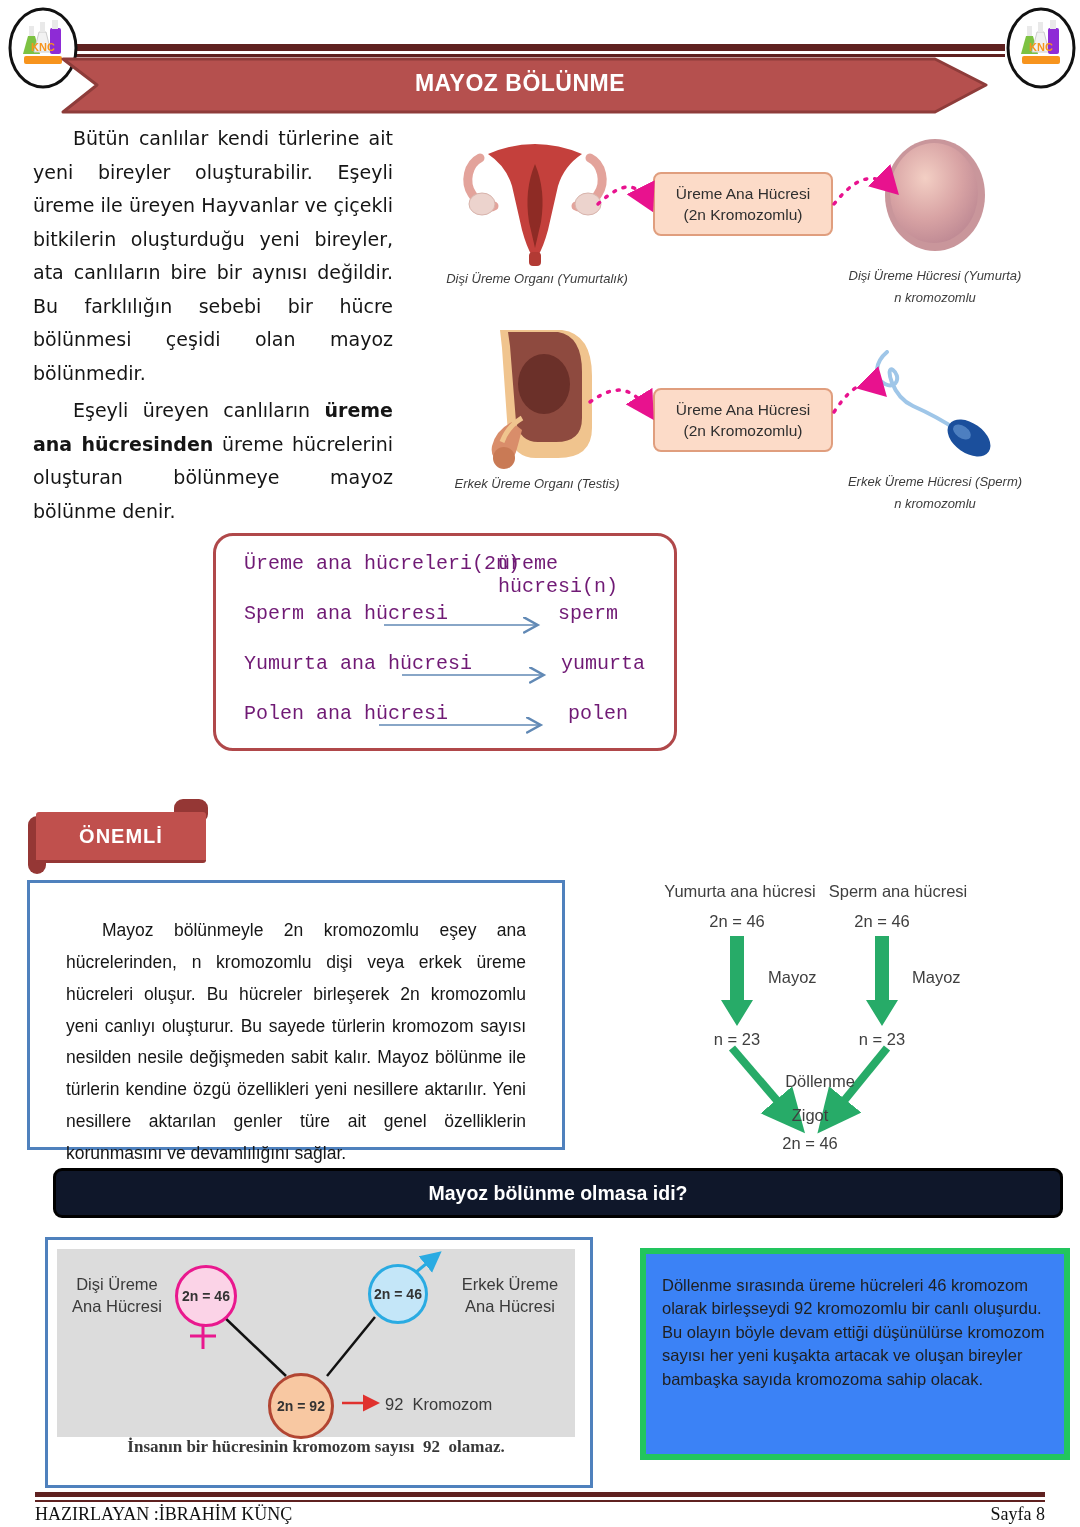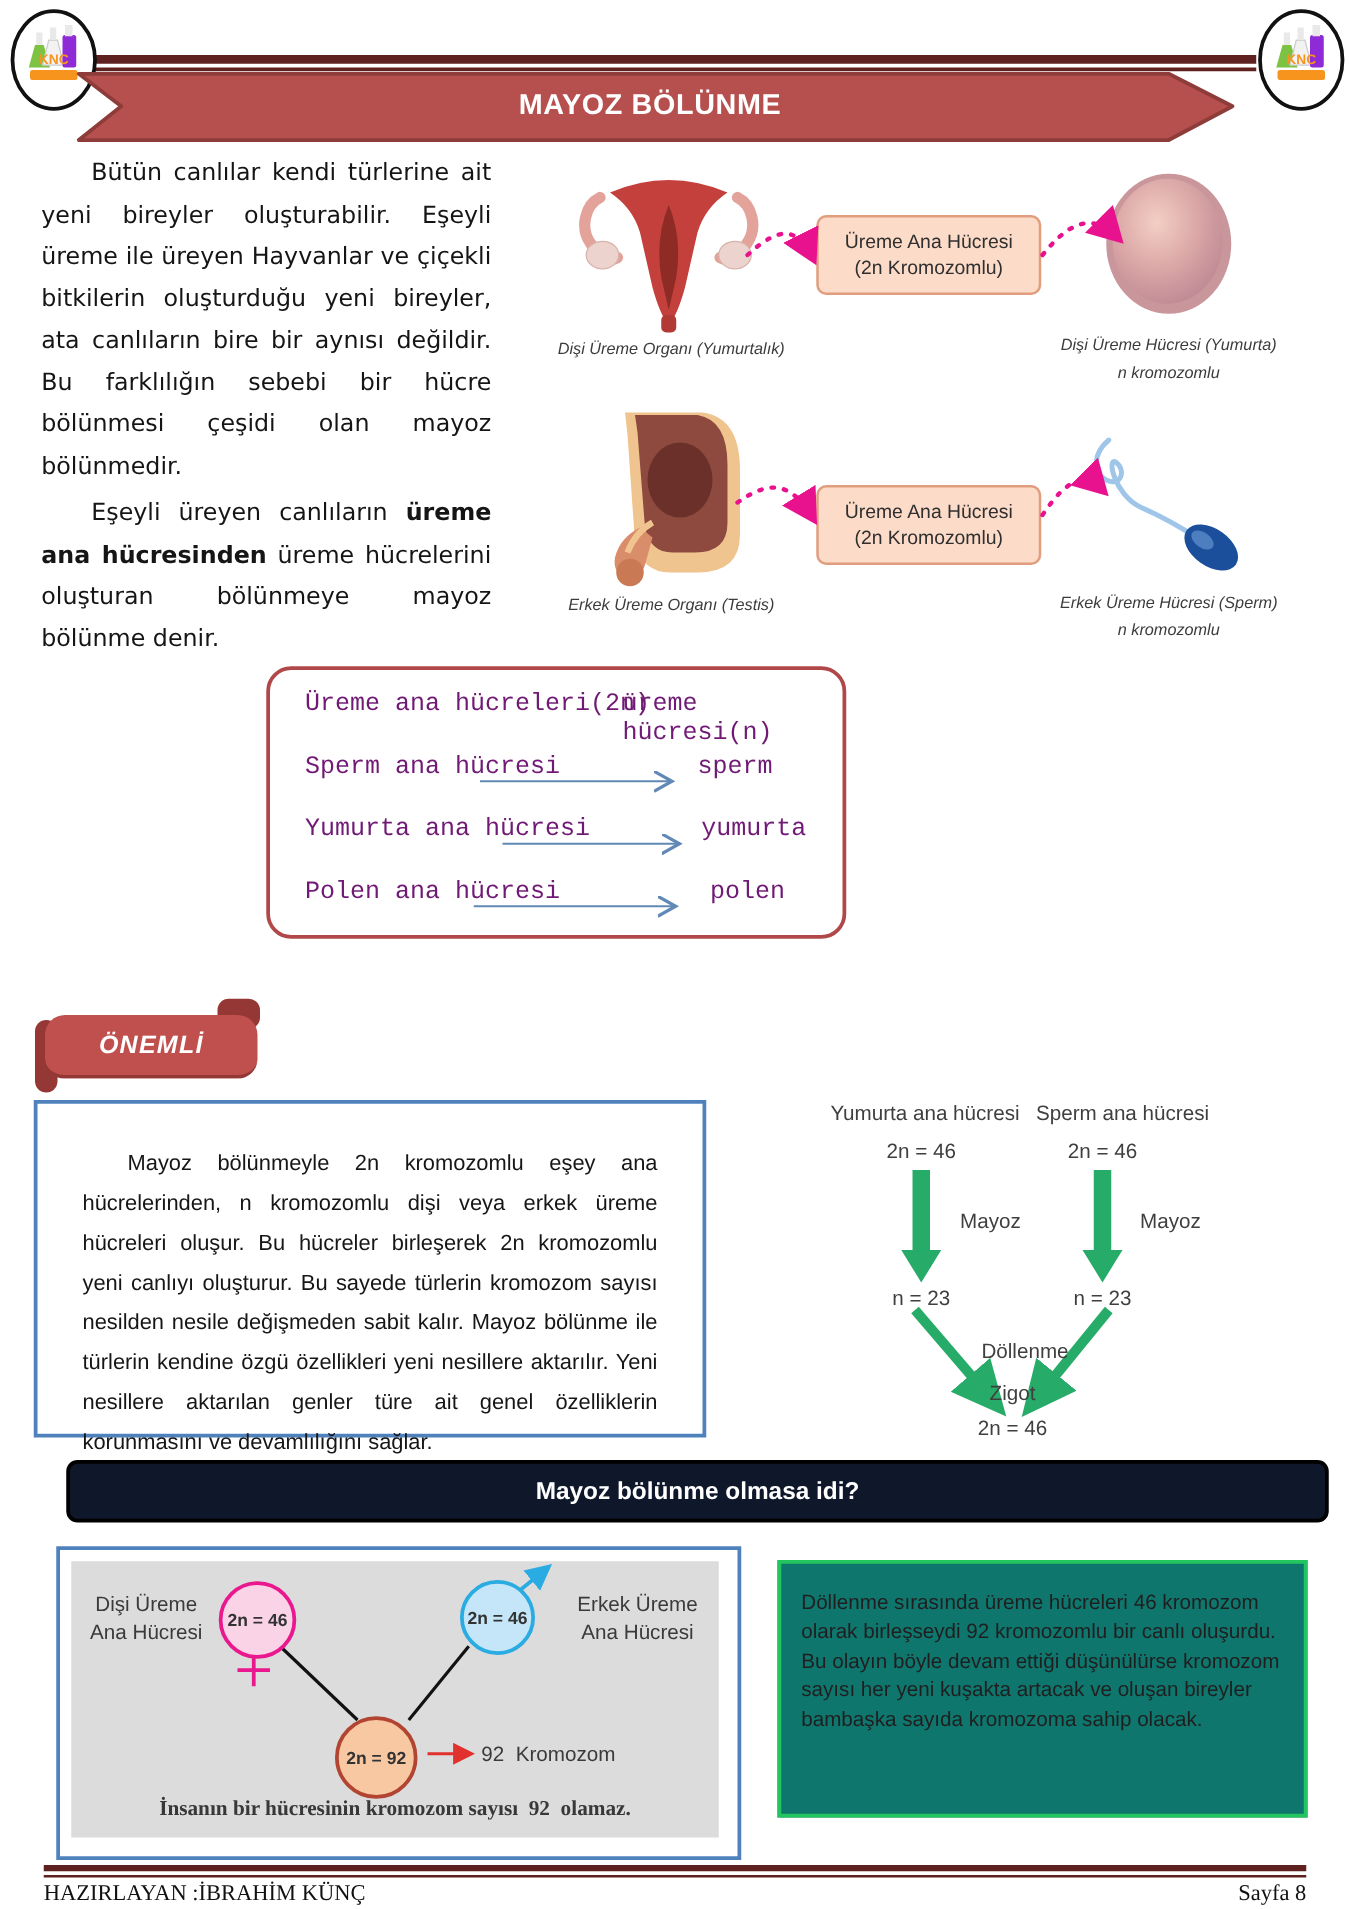--- a/index.html
+++ b/index.html
@@ -12,35 +12,35 @@
   .banner-text{color:#fff;font-weight:bold;font-size:23px;letter-spacing:.5px;}
   .hand{font-size:19px;line-height:33.5px;text-align:justify;color:#151515;
         font-family:"DejaVu Sans",sans-serif;}
   .hand p{margin:0;text-indent:40px;}
   .ital{font-style:italic;font-size:13px;color:#3c3c3c;}
   .pinkbox{background:#fcdbc8;border:2px solid #e09e7e;border-radius:8px;
            font-size:15.5px;line-height:21px;color:#2f2f2f;display:flex;flex-direction:column;
            align-items:center;justify-content:center;}
   .tablebox{border:3px solid #b0484a;border-radius:20px;background:#fff;}
   .serif20{font-family:Liberation Mono, monospace;font-size:20px;color:#701a75;}
-  .scroll-body{background:#c0504d;border-radius:16px;border-bottom:3px solid #953735;font-style:italic;}
+  .scroll-body{background:#c0504d;border-radius:3px;border-bottom:3px solid #953735;}
   .scroll-tab{background:#953735;border-radius:9px;}
   .onemli-text{color:#fff;font-weight:bold;font-size:20px;letter-spacing:1px;line-height:48px;}
   .bluebox{border:3px solid #4f81bd;background:#fff;}
   .bluebox-text{font-size:17.5px;line-height:1.82;text-align:justify;color:#161616;
                 padding:16px 20px 0 20px;text-indent:36px;margin:16px;}
   .diagtxt{font-size:16.5px;color:#3f3f3f;}
   .orangebanner{background:#0f172a;border:3px solid #000000;border-radius:9px;}
   .qtext{color:#fff;font-weight:bold;font-size:19.5px;line-height:44px;}
   .graypanel{background:#dcdcdc;}
   .cell-circle{border-radius:50%;display:flex;align-items:center;justify-content:center;
                font-size:14px;font-weight:bold;color:#333;}
   .graylabel{font-size:16.5px;line-height:1.35;color:#3a3a3a;}
   .caption-bold{font-size:17px;font-weight:bold;color:#383838;font-family:Liberation Serif, serif;}
-  .orangebox{border:3px solid #22c55e;background:#0f766e;}
+  .orangebox{border:6px solid #22c55e;background:#3b82f6;margin-left:18px;}
   .orangebox-text{font-size:16.5px;line-height:1.42;color:#1f1f1f;margin:0;padding:20px 12px 0 16px;}
   .footer-serif{font-family:"Liberation Serif",serif;font-size:18px;color:#111;}
 </style>
 </head>
 <body>
 
 <div class="page">
 
 
   <div class="abs hline" style="left:75px;top:44px;width:930px;height:7px;"></div>
@@ -208,21 +208,21 @@
     <div class="abs diagtxt center" style="left:120px;top:194px;width:120px;">Döllenme</div>
     <div class="abs diagtxt center" style="left:110px;top:228px;width:120px;">Zigot</div>
     <div class="abs diagtxt center" style="left:110px;top:256px;width:120px;">2n = 46</div>
   </div>
 
   <div class="abs orangebanner" style="left:53px;top:1168px;width:1004px;height:44px;">
     <div class="qtext center">Mayoz bölünme olmasa idi?</div>
   </div>
 
   <div class="abs bluebox" style="left:45px;top:1237px;width:542px;height:245px;"></div>
-  <div class="abs graypanel" style="left:57px;top:1249px;width:518px;height:221px;">
+  <div class="abs graypanel" style="left:57px;top:1249px;width:518px;height:188px;">
 
     <svg class="abs" style="left:0;top:0;" width="518" height="221" viewBox="0 0 518 221">
       <defs>
         <marker id="blArr" markerWidth="8" markerHeight="8" refX="5" refY="3.5" orient="auto">
           <path d="M0,0 L7,3.5 L0,7 Z" fill="#2aabe2"></path>
         </marker>
         <marker id="rdArr" markerWidth="8" markerHeight="8" refX="5" refY="3.5" orient="auto">
           <path d="M0,0 L7,3.5 L0,7 Z" fill="#e0312e"></path>
         </marker>
       </defs>

